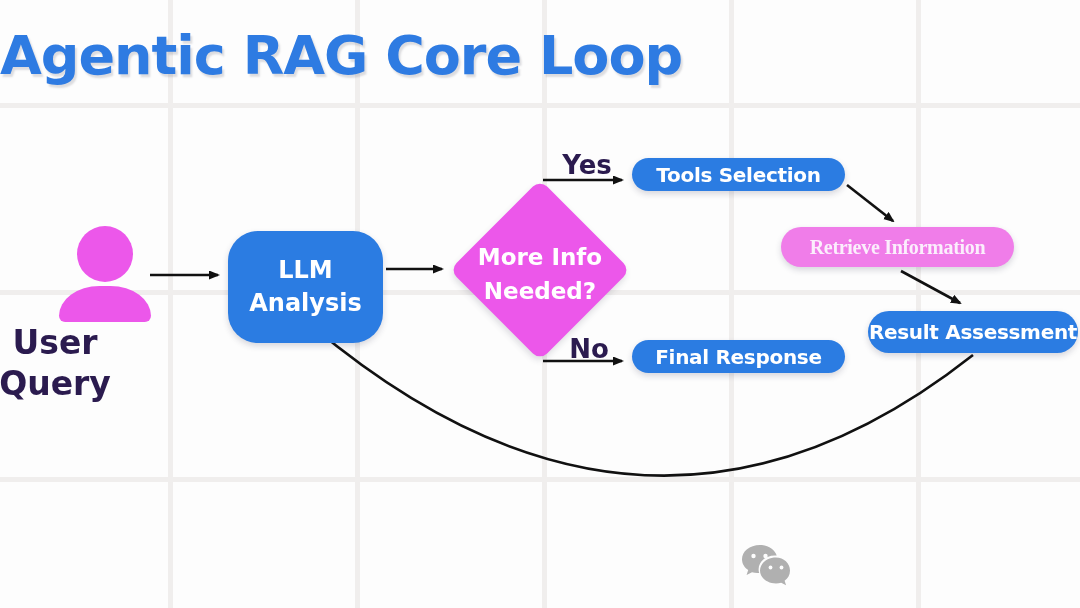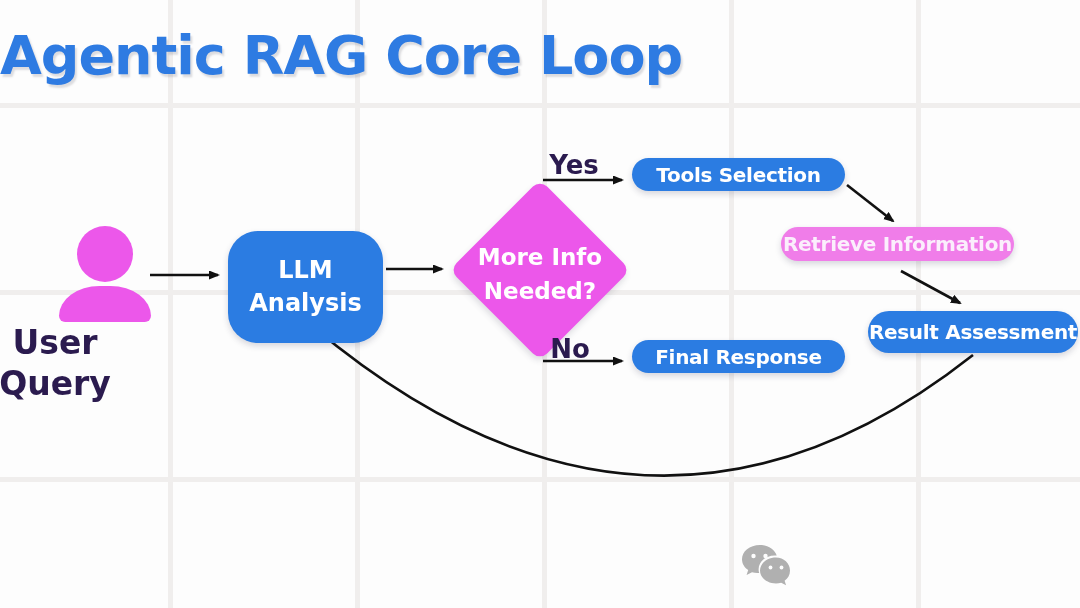--- a/index.html
+++ b/index.html
@@ -48,21 +48,21 @@
 
   .llm-box {
     left: 228px; top: 231px; width: 155px; height: 112px;
     border-radius: 30px;
     font-size: 24px; line-height: 33px;
     flex-direction: column;
   }
   .pill { height: 33px; border-radius: 22px; font-size: 20px; letter-spacing: -0.3px; white-space: nowrap; }
   .tools-box    { left: 632px; top: 158px; width: 213px; }
   .final-box    { left: 632px; top: 340px; width: 213px; }
-  .retrieve-box { left: 781px; top: 227px; width: 233px; height: 34px; border-radius: 21px; }
+  .retrieve-box { left: 781px; top: 227px; width: 233px; height: 40px; border-radius: 21px; font-family: Liberation Serif, serif; }
   .result-box   { left: 868px; top: 311px; width: 210px; height: 42px; border-radius: 21px; }
 
   .diamond-shape {
     position: absolute;
     left: 476px; top: 206px;
     width: 128px; height: 128px;
     background: #ec57ea;
     border-radius: 10px;
     transform: rotate(45deg);
     box-shadow: 2px 3px 6px rgba(40,40,70,0.15);
@@ -91,22 +91,22 @@
     text-align: center;
     color: #2b1b4f; font-weight: bold;
     font-size: 33px; line-height: 41px;
   }
 
   .edge-label {
     position: absolute;
     color: #2b1b4f; font-weight: bold; font-size: 26px;
     text-align: center; width: 60px;
   }
-  .yes-label { left: 544px; top: 150px; }
-  .no-label  { left: 540px; top: 334px; }
+  .yes-label { left: 557px; top: 150px; }
+  .no-label  { left: 559px; top: 334px; }
 
   
   .footer-link {
     position: absolute;
     left: 44px; top: 536px;
     font-size: 48px; font-weight: bold; letter-spacing: -1px;
     color: #f9a6ee;
   }
   .wechat-group {
     position: absolute;

